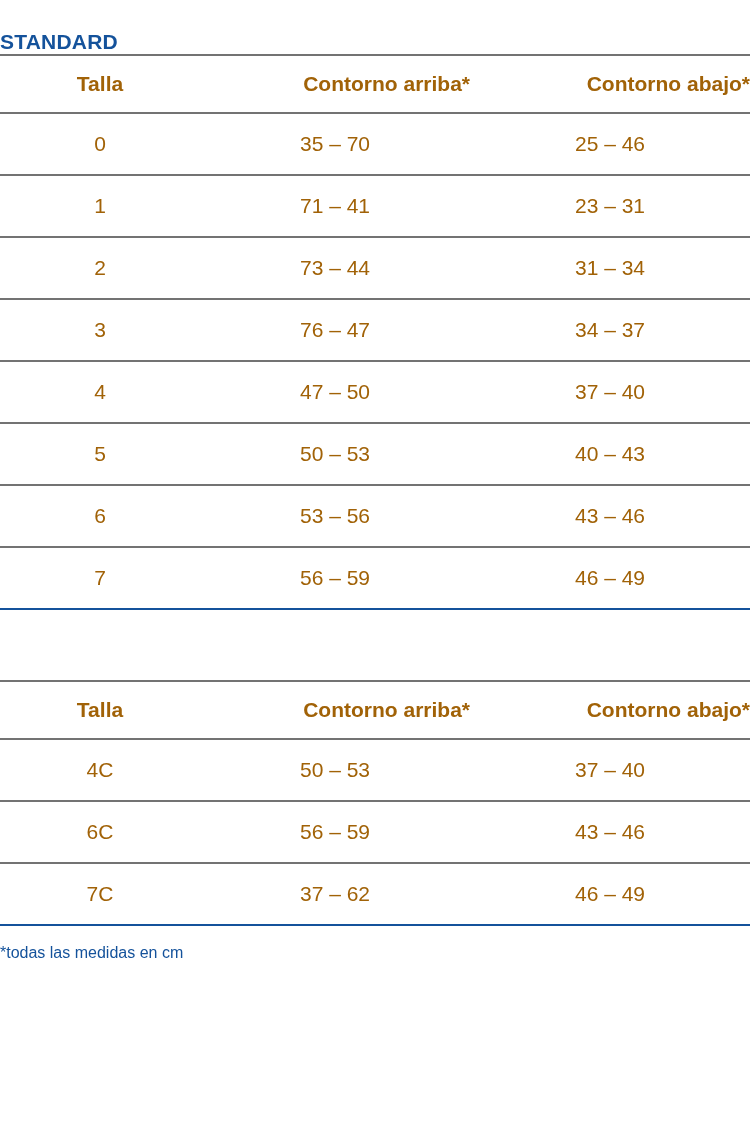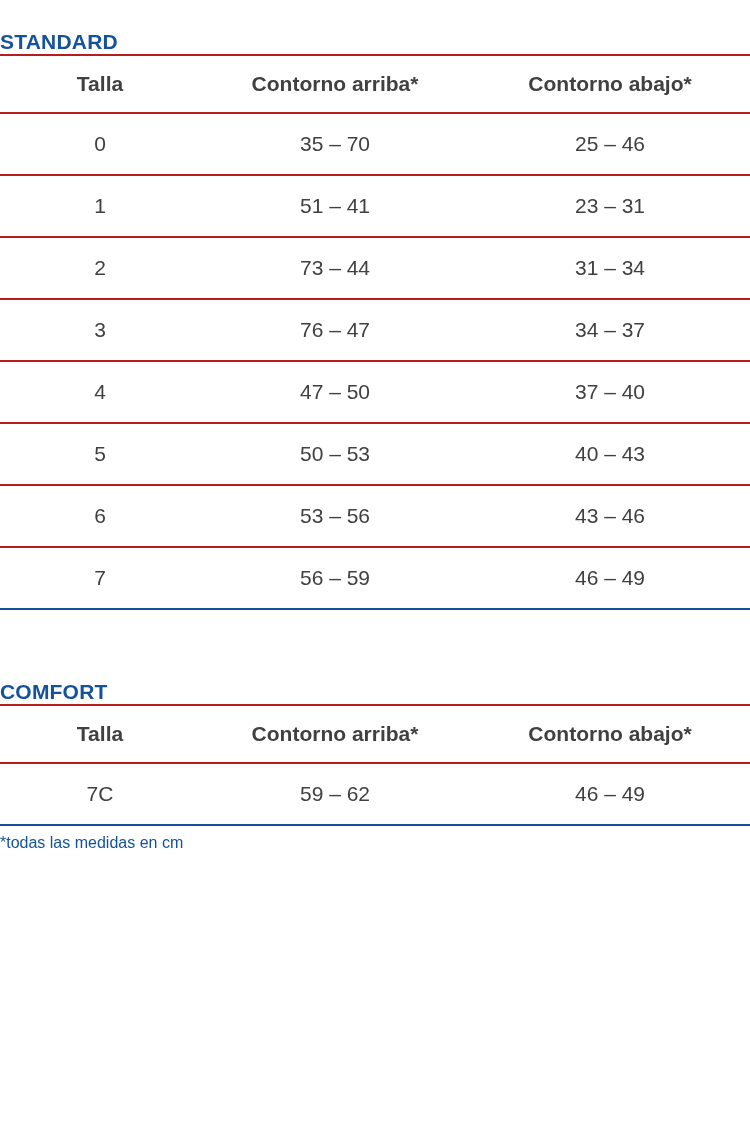--- a/index.html
+++ b/index.html
@@ -34,30 +34,31 @@
   }
   .section-title.first {
     padding-top: 30px;
   }
   table {
     width: 750px;
     border-collapse: collapse;
     table-layout: fixed;
   }
   th, td {
-    border-top: 2px solid #b91c1c;
+    border-top: 2px solid #737373;
     padding: 0;
     text-align: center;
-    color: #404040;
+    color: #a16207;
   }
   thead th {
     font-size: 21px;
     font-weight: bold;
     height: 56px;
     vertical-align: middle;
+    text-align: right;
   }
   tbody td {
     font-size: 21px;
     font-weight: normal;
     height: 60px;
     vertical-align: middle;
   }
   tbody tr:last-child td {
     border-bottom: 2px solid #14529b;
   }
@@ -67,21 +68,21 @@
   .head-row th:first-child,
   tbody td:first-child {
     text-align: center;
   }
   .gap {
     height: 70px;
   }
   .footnote {
     font-size: 16px;
     color: #14529b;
-    padding-top: 8px;
+    padding-top: 18px;
     padding-left: 0px;
   }
 </style>
 </head>
 <body>
 
 <div class="page">
 
   <div class="section">
     <div class="section-title first">STANDARD</div>
@@ -99,21 +100,21 @@
         </tr>
       </thead>
       <tbody>
         <tr>
           <td>0</td>
           <td>35 – 70</td>
           <td>25 – 46</td>
         </tr>
         <tr>
           <td>1</td>
-          <td>51 – 41</td>
+          <td>71 – 41</td>
           <td>23 – 31</td>
         </tr>
         <tr>
           <td>2</td>
           <td>73 – 44</td>
           <td>31 – 34</td>
         </tr>
         <tr>
           <td>3</td>
           <td>76 – 47</td>
@@ -139,38 +140,47 @@
           <td>56 – 59</td>
           <td>46 – 49</td>
         </tr>
       </tbody>
     </table>
   </div>
 
   <div class="gap"></div>
 
   <div class="section">
-    <div class="section-title">COMFORT</div>
     <table>
       <colgroup>
         <col class="c-size">
           <col class="c-upper">
           <col class="c-lower">
       </colgroup>
       <thead>
         <tr class="head-row">
           <th>Talla</th>
           <th>Contorno arriba*</th>
           <th>Contorno abajo*</th>
         </tr>
       </thead>
       <tbody>
         <tr>
+          <td>4C</td>
+          <td>50 – 53</td>
+          <td>37 – 40</td>
+        </tr>
+        <tr>
+          <td>6C</td>
+          <td>56 – 59</td>
+          <td>43 – 46</td>
+        </tr>
+        <tr>
           <td>7C</td>
-          <td>59 – 62</td>
+          <td>37 – 62</td>
           <td>46 – 49</td>
         </tr>
       </tbody>
     </table>
   </div>
 
   <div class="footnote">*todas las medidas en cm</div>
 
 </div>
 

